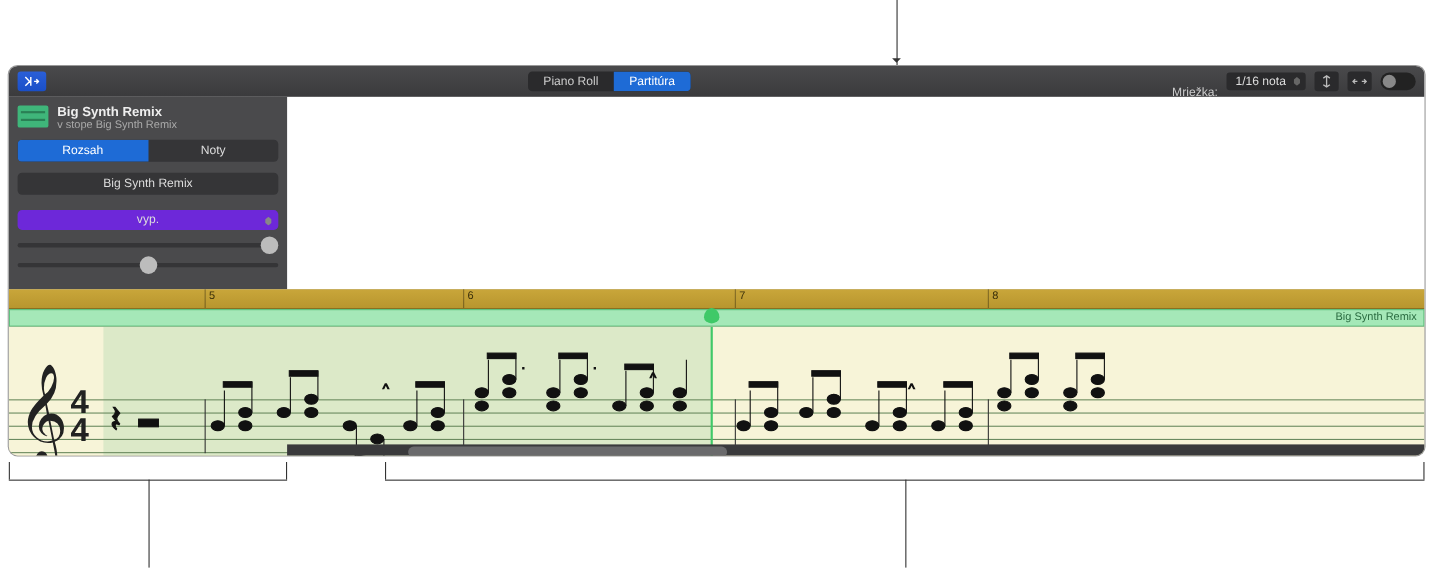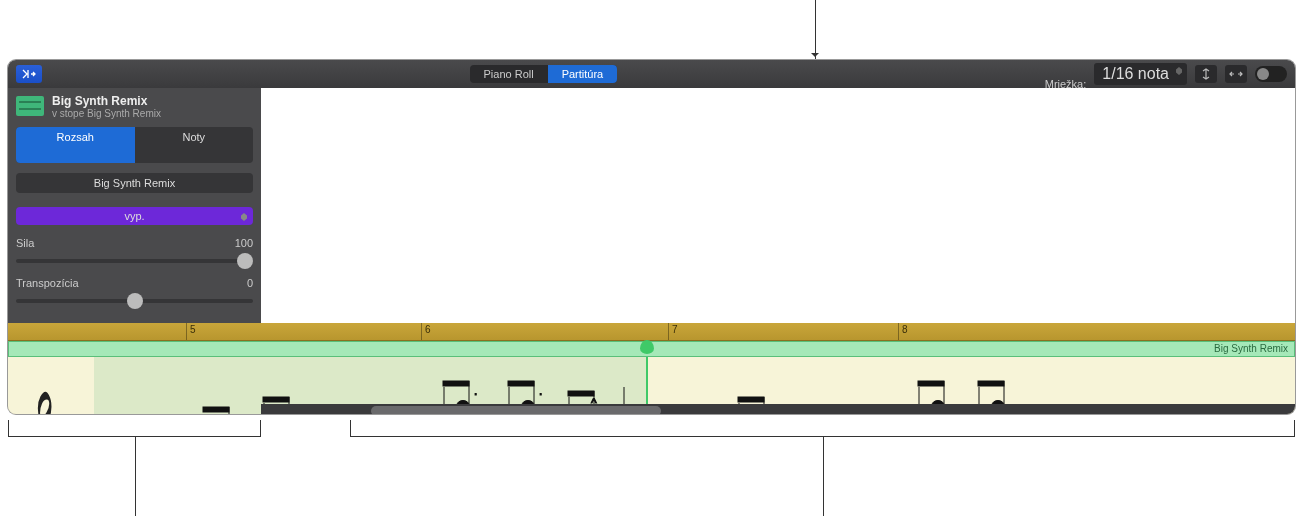--- a/index.html
+++ b/index.html
@@ -10,36 +10,36 @@
 
 .editor { position:absolute; left:8px; top:60px; width:1287px; height:354px; border-radius:8px; overflow:hidden; box-shadow:0 0 0 1px #999; }
 
 .toolbar { height:24px; background:linear-gradient(#4a4a4c,#3a3a3c); display:flex; align-items:center; padding:14px 8px; gap:8px; }
 .tb-btn { width:26px; height:18px; background:linear-gradient(#2a5fd8,#1a4fc8); border-radius:3px; display:flex; align-items:center; justify-content:center; color:#fff; font-size:10px; }
 .tb-seg { display:flex; background:#2a2a2c; border-radius:4px; overflow:hidden; height:18px; }
 .tb-seg-item { padding:0 14px; font-size:11px; color:#ccc; line-height:18px; cursor:pointer; }
 .tb-seg-item.active { background:#1e6bd6; color:#fff; }
 .tb-spacer { flex:1; }
 .grid-label { font-size:11px; color:#ccc;margin-top:20px; }
-.grid-select { background:#2a2a2c; color:#ddd; font-size:16px; padding:2px 18px 2px 8px; border-radius:3px; position:relative; cursor:pointer; }
+.grid-select { background:#2a2a2c; color:#ddd; font-size:11px; padding:2px 18px 2px 8px; border-radius:3px; position:relative; cursor:pointer; }
 .grid-select::after { content:''; position:absolute; right:5px; top:3px; width:6px; height:10px; background:linear-gradient(#666,#666); clip-path:polygon(0 35%,50% 10%,100% 35%,100% 65%,50% 90%,0 65%); }
 .sq-btn { width:22px; height:18px; background:#2a2a2c; border-radius:3px; display:flex; align-items:center; justify-content:center; cursor:pointer; }
 .toggle { width:32px; height:16px; background:#222; border-radius:8px; position:relative; cursor:pointer; }
 .toggle::after { content:''; position:absolute; left:2px; top:2px; width:12px; height:12px; background:#888; border-radius:50%; }
 
 .body { display:flex; height:330px;flex-direction:column; }
 
 .inspector { width:253px; background:#4a4a4c; color:#ddd; padding:6px 8px; font-size:11px; }
 .insp-head { display:flex; gap:8px; margin-bottom:8px; }
 .insp-icon { width:28px; height:20px; background:#3fb67a; border-radius:2px; margin-top:2px; position:relative; }
 .insp-icon::before,.insp-icon::after{content:'';position:absolute;background:#2a8055;height:2px;left:3px;right:3px;}
 .insp-icon::before{top:5px}.insp-icon::after{top:12px}
 .insp-title { font-size:12px; font-weight:600; color:#eee; }
 .insp-sub { font-size:10px; color:#aaa; }
-.insp-seg { display:flex; background:#353537; border-radius:4px; overflow:hidden; height:36px; margin-bottom:10px; }
+.insp-seg { display:flex; background:#353537; border-radius:4px; overflow:hidden; height:20px; margin-bottom:10px; }
 .insp-seg-item { flex:1; text-align:center; line-height:20px; font-size:11px; cursor:pointer; }
 .insp-seg-item.active { background:#1e6bd6; color:#fff; }
 .region-name { background:#353537; border-radius:4px; text-align:center; padding:4px 0; margin-bottom:14px; font-size:11px; }
 .insp-row-label { font-size:11px; color:#ccc; margin-bottom:4px; display:flex; justify-content:space-between; }
 .insp-select { background:#6d28d9; border-radius:4px; text-align:center; padding:3px 0; position:relative; margin-bottom:12px; cursor:pointer; }
 .insp-select::after { content:''; position:absolute; right:6px; top:5px; width:6px; height:10px; background:#888; clip-path:polygon(0 35%,50% 10%,100% 35%,100% 65%,50% 90%,0 65%); }
 .slider-track { height:4px; background:#353537; border-radius:2px; position:relative; margin:10px 0 14px 0; }
 .slider-thumb { position:absolute; top:-6px; width:16px; height:16px; background:#bcbcbc; border-radius:50%; }
 
 .score-area { flex:1; display:flex; flex-direction:column; background:#aba893; position:relative; }
@@ -121,32 +121,24 @@
         </div>
       </div>
       <div class="insp-seg">
         <div class="insp-seg-item active">Rozsah</div>
         <div class="insp-seg-item">Noty</div>
       </div>
       <div class="region-name">Big Synth Remix</div>
 
       <div class="insp-select">vyp.</div>
 
-      <div class="insp-row-label">
-        <span>Sila</span>
-        <span>100</span>
-      </div>
       <div class="slider-track">
         <div class="slider-thumb" style="left:calc(100% - 16px)"></div>
       </div>
 
-      <div class="insp-row-label">
-        <span>Transpozícia</span>
-        <span>0</span>
-      </div>
       <div class="slider-track">
         <div class="slider-thumb" style="left:calc(50% - 8px)"></div>
       </div>
     </div>
 
     <div class="score-area">
       <div class="ruler">
         <div class="ruler-tick" style="left:178px">5</div>
         <div class="ruler-tick" style="left:413px">6</div>
         <div class="ruler-tick" style="left:660px">7</div>

